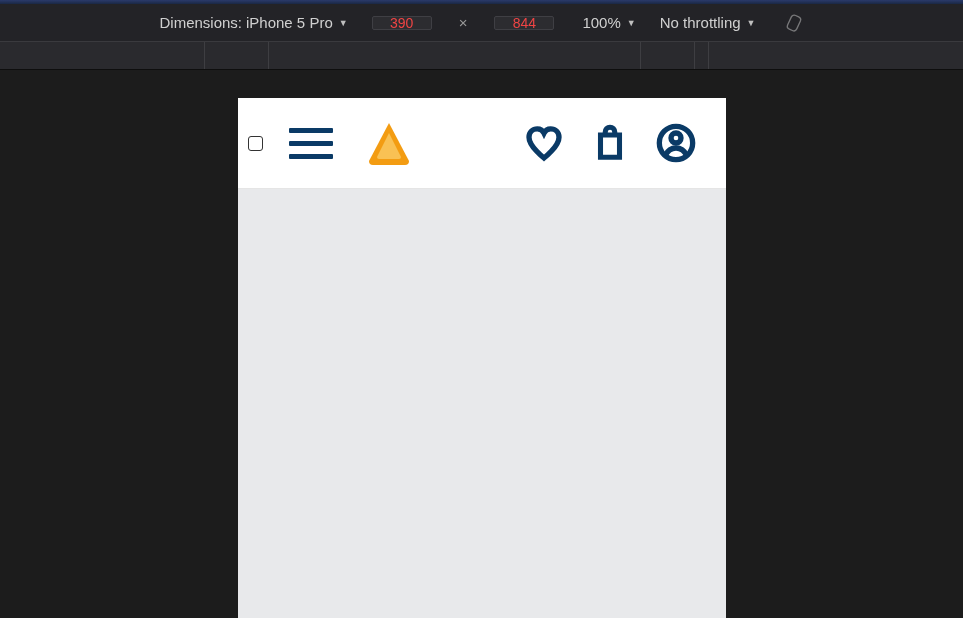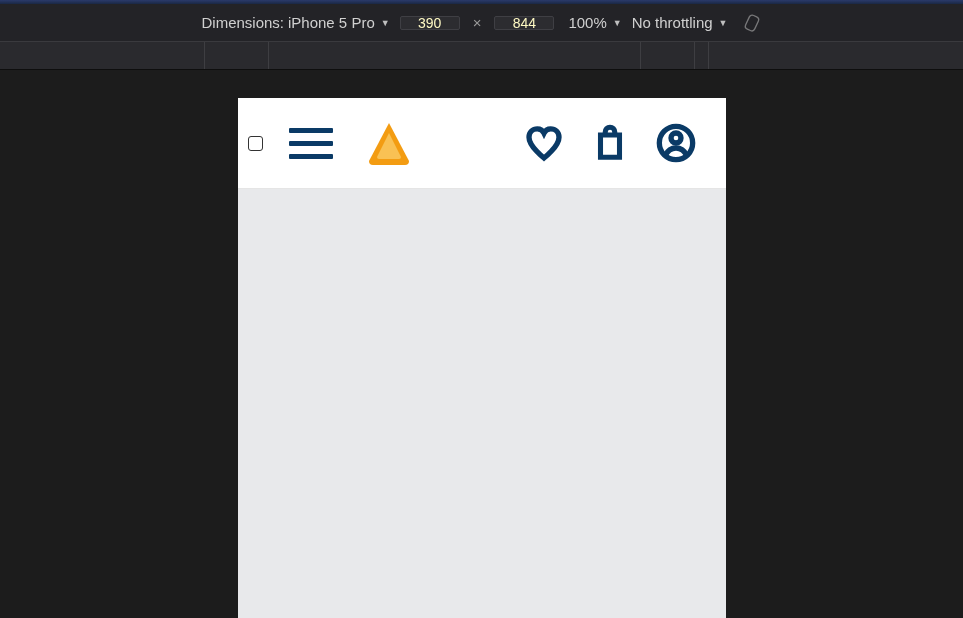--- a/index.html
+++ b/index.html
@@ -18,31 +18,31 @@
       background: linear-gradient(to bottom, #2a3a6a, #1a2844);
     }
     .devtools-toolbar {
       position: absolute;
       top: 4px; left: 0; right: 0;
       height: 38px;
       background: #232327;
       display: flex;
       align-items: center;
       justify-content: center;
-      gap: 10px;
+      gap: 24px;
       color: #d0d0d0;
       font-size: 15px;
       border-bottom: 1px solid #3a3a3e;
     }
     .dim-label { display: flex; align-items: center; gap: 4px; }
     .dropdown-arrow { font-size: 9px; margin-left: 2px; opacity: .9; }
     .dim-input {
       background: #2c2c30;
       border: 1px solid #3f3f44;
-      color: #fef9c3;
+      color: #ef4444;
       width: 60px;
       height: 14px;
       text-align: center;
       font-size: 14px;
       border-radius: 2px;
     }
     .dim-sep { color: #9a9a9a; padding: 0 3px; }
     .rotate-icon {
       width: 20px; height: 20px;
       display: flex; align-items: center; justify-content: center;

